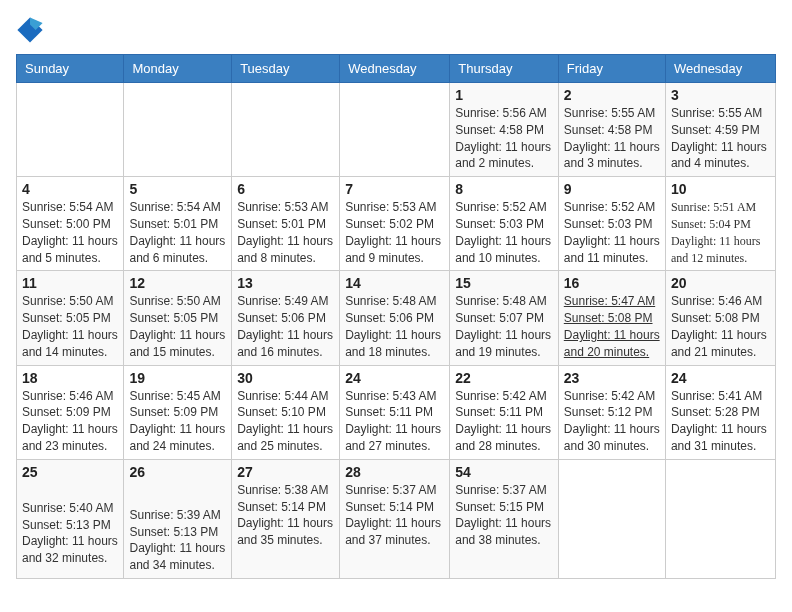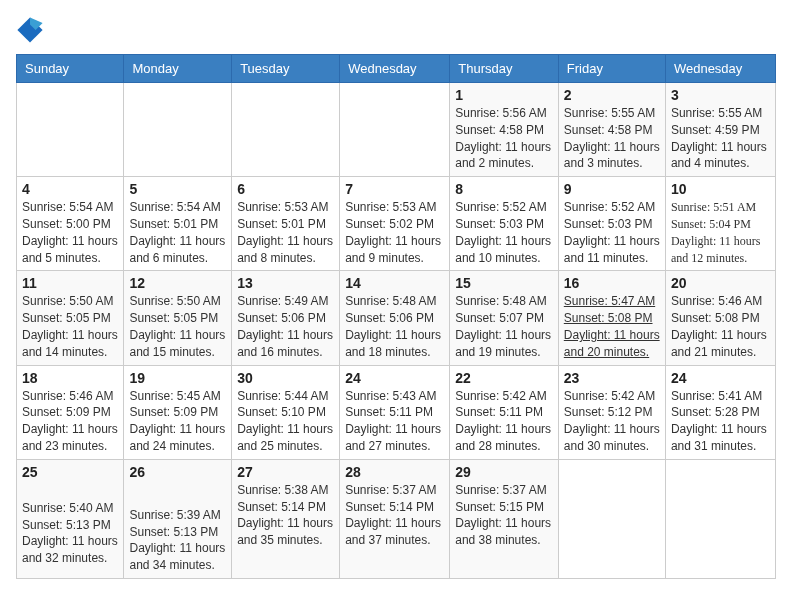--- a/index.html
+++ b/index.html
@@ -295,21 +295,21 @@
 Sunset: 5:14 PM
 Daylight: 11 hours and 35 minutes.</div>
         </td>
         <td>
           <span class="day-number">28</span>
           <div class="day-info" style="white-space: pre-line;">Sunrise: 5:37 AM
 Sunset: 5:14 PM
 Daylight: 11 hours and 37 minutes.</div>
         </td>
         <td>
-          <span class="day-number">29</span>
+          <span class="day-number">54</span>
           <div class="day-info" style="white-space: pre-line;">Sunrise: 5:37 AM
 Sunset: 5:15 PM
 Daylight: 11 hours and 38 minutes.</div>
         </td>
         <td class="empty-cell"></td>
         <td class="empty-cell"></td>
       </tr>
     </tbody>
 </table>
 

